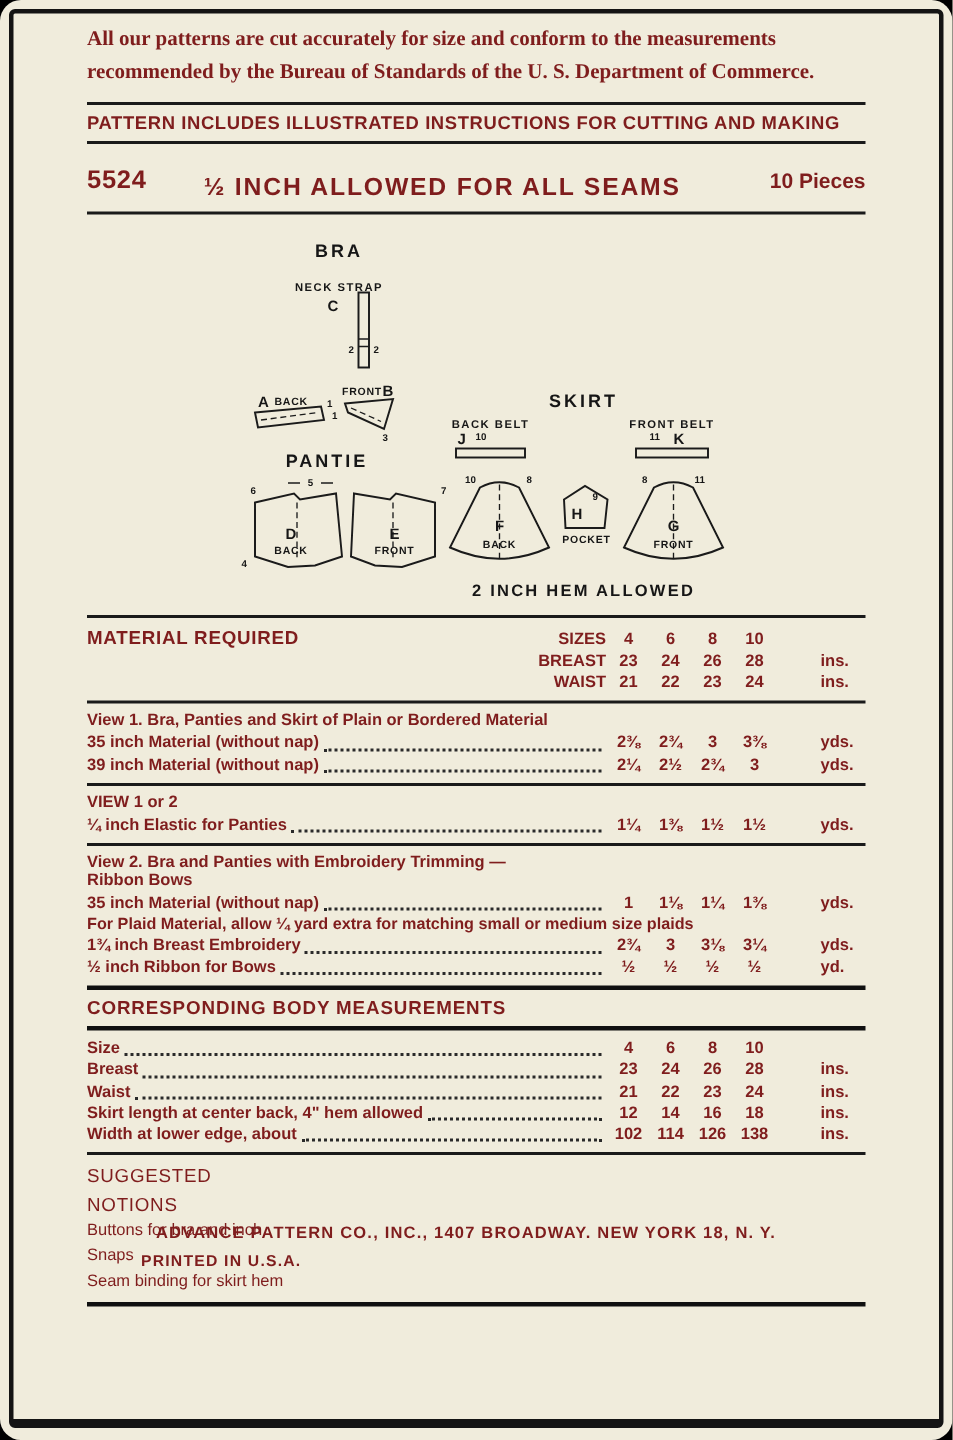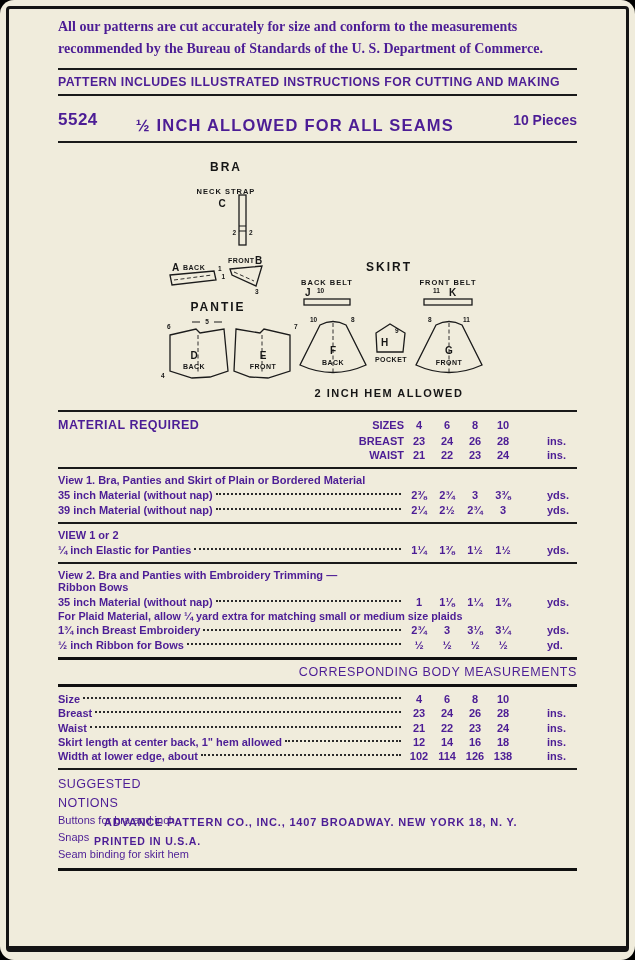--- a/index.html
+++ b/index.html
@@ -1,18 +1,18 @@
 <!DOCTYPE html>
 <html><head>
 <meta charset="utf-8">
 <style>
   * { margin:0; padding:0; box-sizing:border-box; }
   html,body { width:635px; height:960px; }
   body { background:#000; font-family:"Liberation Sans",sans-serif; position:relative; }
-  .page { position:absolute; inset:0; background:#f0ecdc; border-radius:14px; overflow:hidden; color:#4c1d95; }
+  .page { position:absolute; inset:0; background:#f0ecdc; border-radius:14px; overflow:hidden; color:#7f1d1d; }
   .frame { position:absolute; left:6px; right:6px; top:6px; bottom:8px; border:3px solid #141414; border-bottom-width:6px; border-radius:4px; pointer-events:none; }
   .content { position:relative; padding:16px 58px 0; }
 
   .note { font-family:"Liberation Serif",serif; font-weight:bold; font-size:14px; line-height:1.55; margin-bottom:9px; }
   .r2 { border-top:2px solid #1a1a1a; margin:5px 0; }
   .r3 { border-top:3px solid #101010; margin:5px 0; }
   .includes { font-weight:bold; font-size:12.3px; letter-spacing:0.4px; margin:4px 0 3px; }
   .pattern-line { display:flex; align-items:center; margin:8px 0 6px; }
   .pnum { font-size:17px; font-weight:bold; letter-spacing:0.5px; }
   .seam { font-size:16.5px; font-weight:bold; letter-spacing:1.2px; margin-left:38px;margin-top:12px; }
@@ -23,31 +23,31 @@
   .pc { fill:none; stroke:#1b1b1b; stroke-width:1.3; }
   .ln { stroke:#1b1b1b; stroke-width:1; }
   .dash { stroke:#1b1b1b; stroke-width:0.9; stroke-dasharray:4 2.5; }
   .dh { font-size:12px; letter-spacing:2px; }
   .ds { font-size:7.5px; letter-spacing:1px; }
   .ds2 { font-size:7px; letter-spacing:0.5px; }
   .dl { font-size:10px; }
   .dn { font-size:6.5px; }
   .dm { font-size:11px; letter-spacing:1.5px; }
 
-  .trow { display:flex; align-items:center; line-height:1.3; font-size:11px; font-weight:bold; }
+  .trow { display:flex; align-items:flex-end; line-height:1.3; font-size:11px; font-weight:bold; }
   .lbl { white-space:nowrap; }
   .dots { flex:1; border-bottom:2px dotted #2a2a2a; margin:0 4px 2px 3px; min-width:8px; }
   .val { width:28px; flex:none; text-align:center; }
   .unit { width:60px; flex:none; padding-left:30px; }
   .sp { flex:1; }
   .hlbl { flex:none; width:72px; text-align:right; padding-right:1px; }
   .sect-title { font-size:12.5px; font-weight:bold; letter-spacing:0.5px; }
   .vhead { font-size:11px; font-weight:bold; margin:4px 0 2px; }
   .pnote { font-size:10.8px; font-weight:bold; margin:1px 0; }
-  .big-head { font-size:12.5px; font-weight:normal; letter-spacing:0.6px; margin:2px 0;text-align:right; }
+  .big-head { font-size:12.5px; font-weight:bold; letter-spacing:0.6px; margin:2px 0; }
 
   .notions { display:flex; margin:5px 0 3px; font-size:11px; font-weight:normal;flex-direction:column; }
   .ncol1 { width:107px; font-size:12.5px; letter-spacing:0.5px; line-height:1.45; }
   .ncol2 { width:255px; line-height:1.55; }
   .ncol3 { flex:1; line-height:1.55; }
 
   .footer { position:absolute; left:58px; right:58px; bottom:24px; font-weight:bold; }
   .f-company { font-size:11px; letter-spacing:0.8px; padding-left:46px; }
   .f-printed { font-size:10.5px; letter-spacing:0.8px; padding-left:36px; margin-top:7px; }
   .f-stamp { font-size:8px; letter-spacing:0.4px; margin:9px 0 0 178px; }
@@ -269,21 +269,21 @@
     <div class="trow">
       <span class="lbl">Waist</span>
       <span class="dots"></span>
       <span class="val">21</span>
       <span class="val">22</span>
       <span class="val">23</span>
       <span class="val">24</span>
       <span class="unit">ins.</span>
     </div>
     <div class="trow">
-      <span class="lbl">Skirt length at center back, 1" hem allowed</span>
+      <span class="lbl">Skirt length at center back, 4" hem allowed</span>
       <span class="dots"></span>
       <span class="val">12</span>
       <span class="val">14</span>
       <span class="val">16</span>
       <span class="val">18</span>
       <span class="unit">ins.</span>
     </div>
     <div class="trow">
       <span class="lbl">Width at lower edge, about</span>
       <span class="dots"></span>

